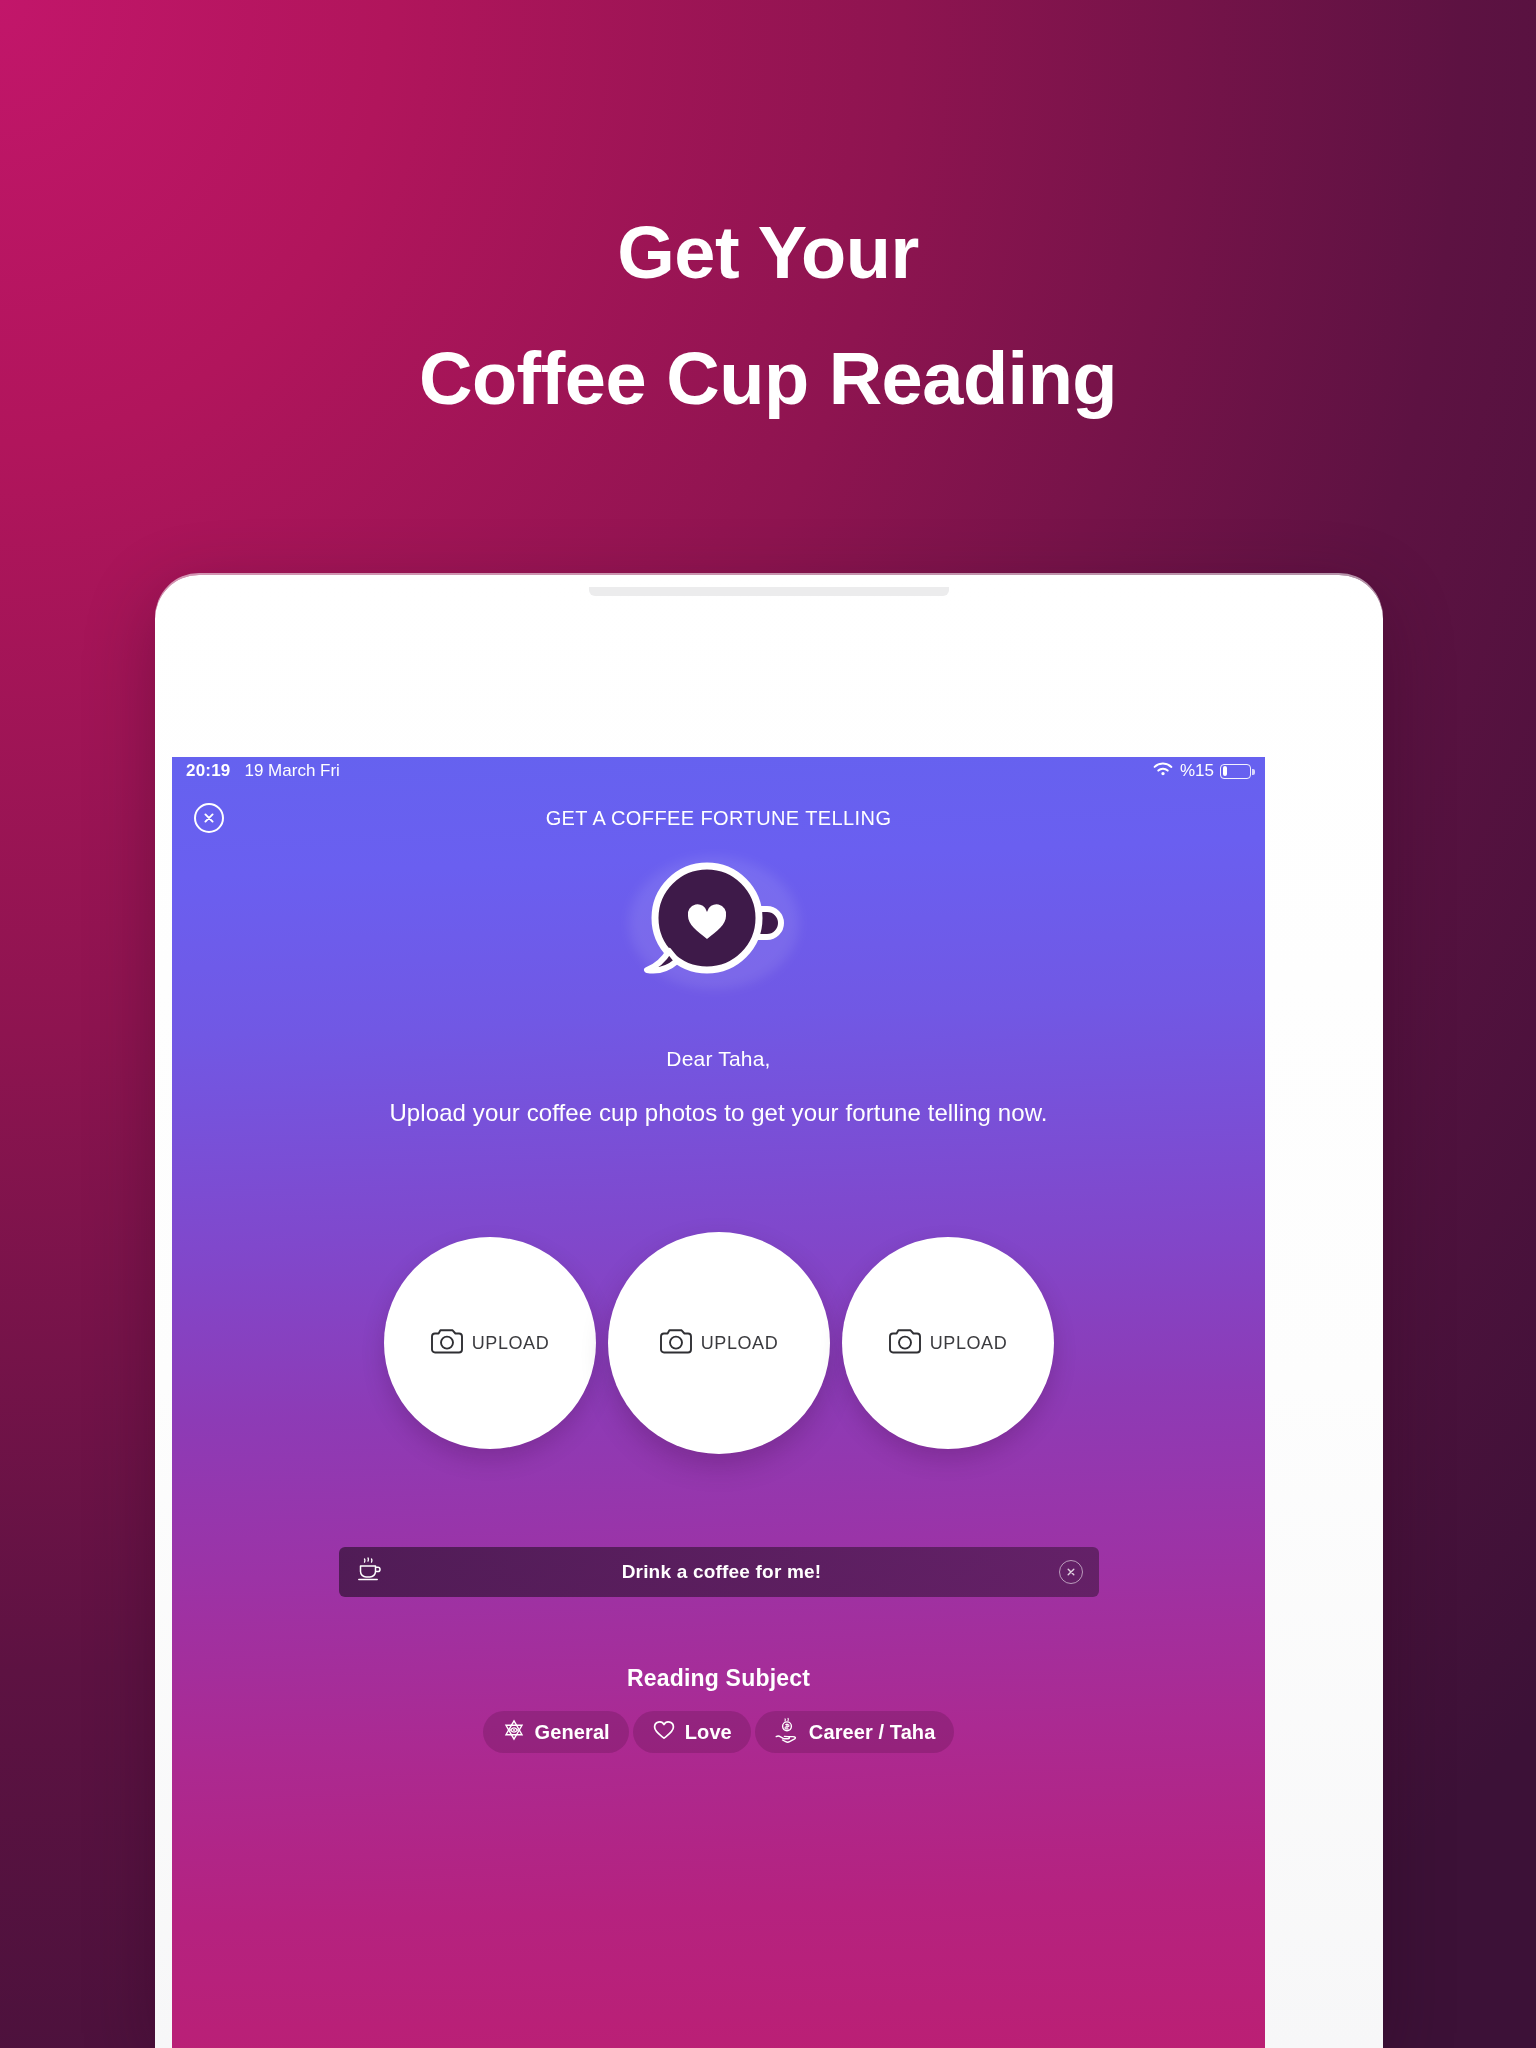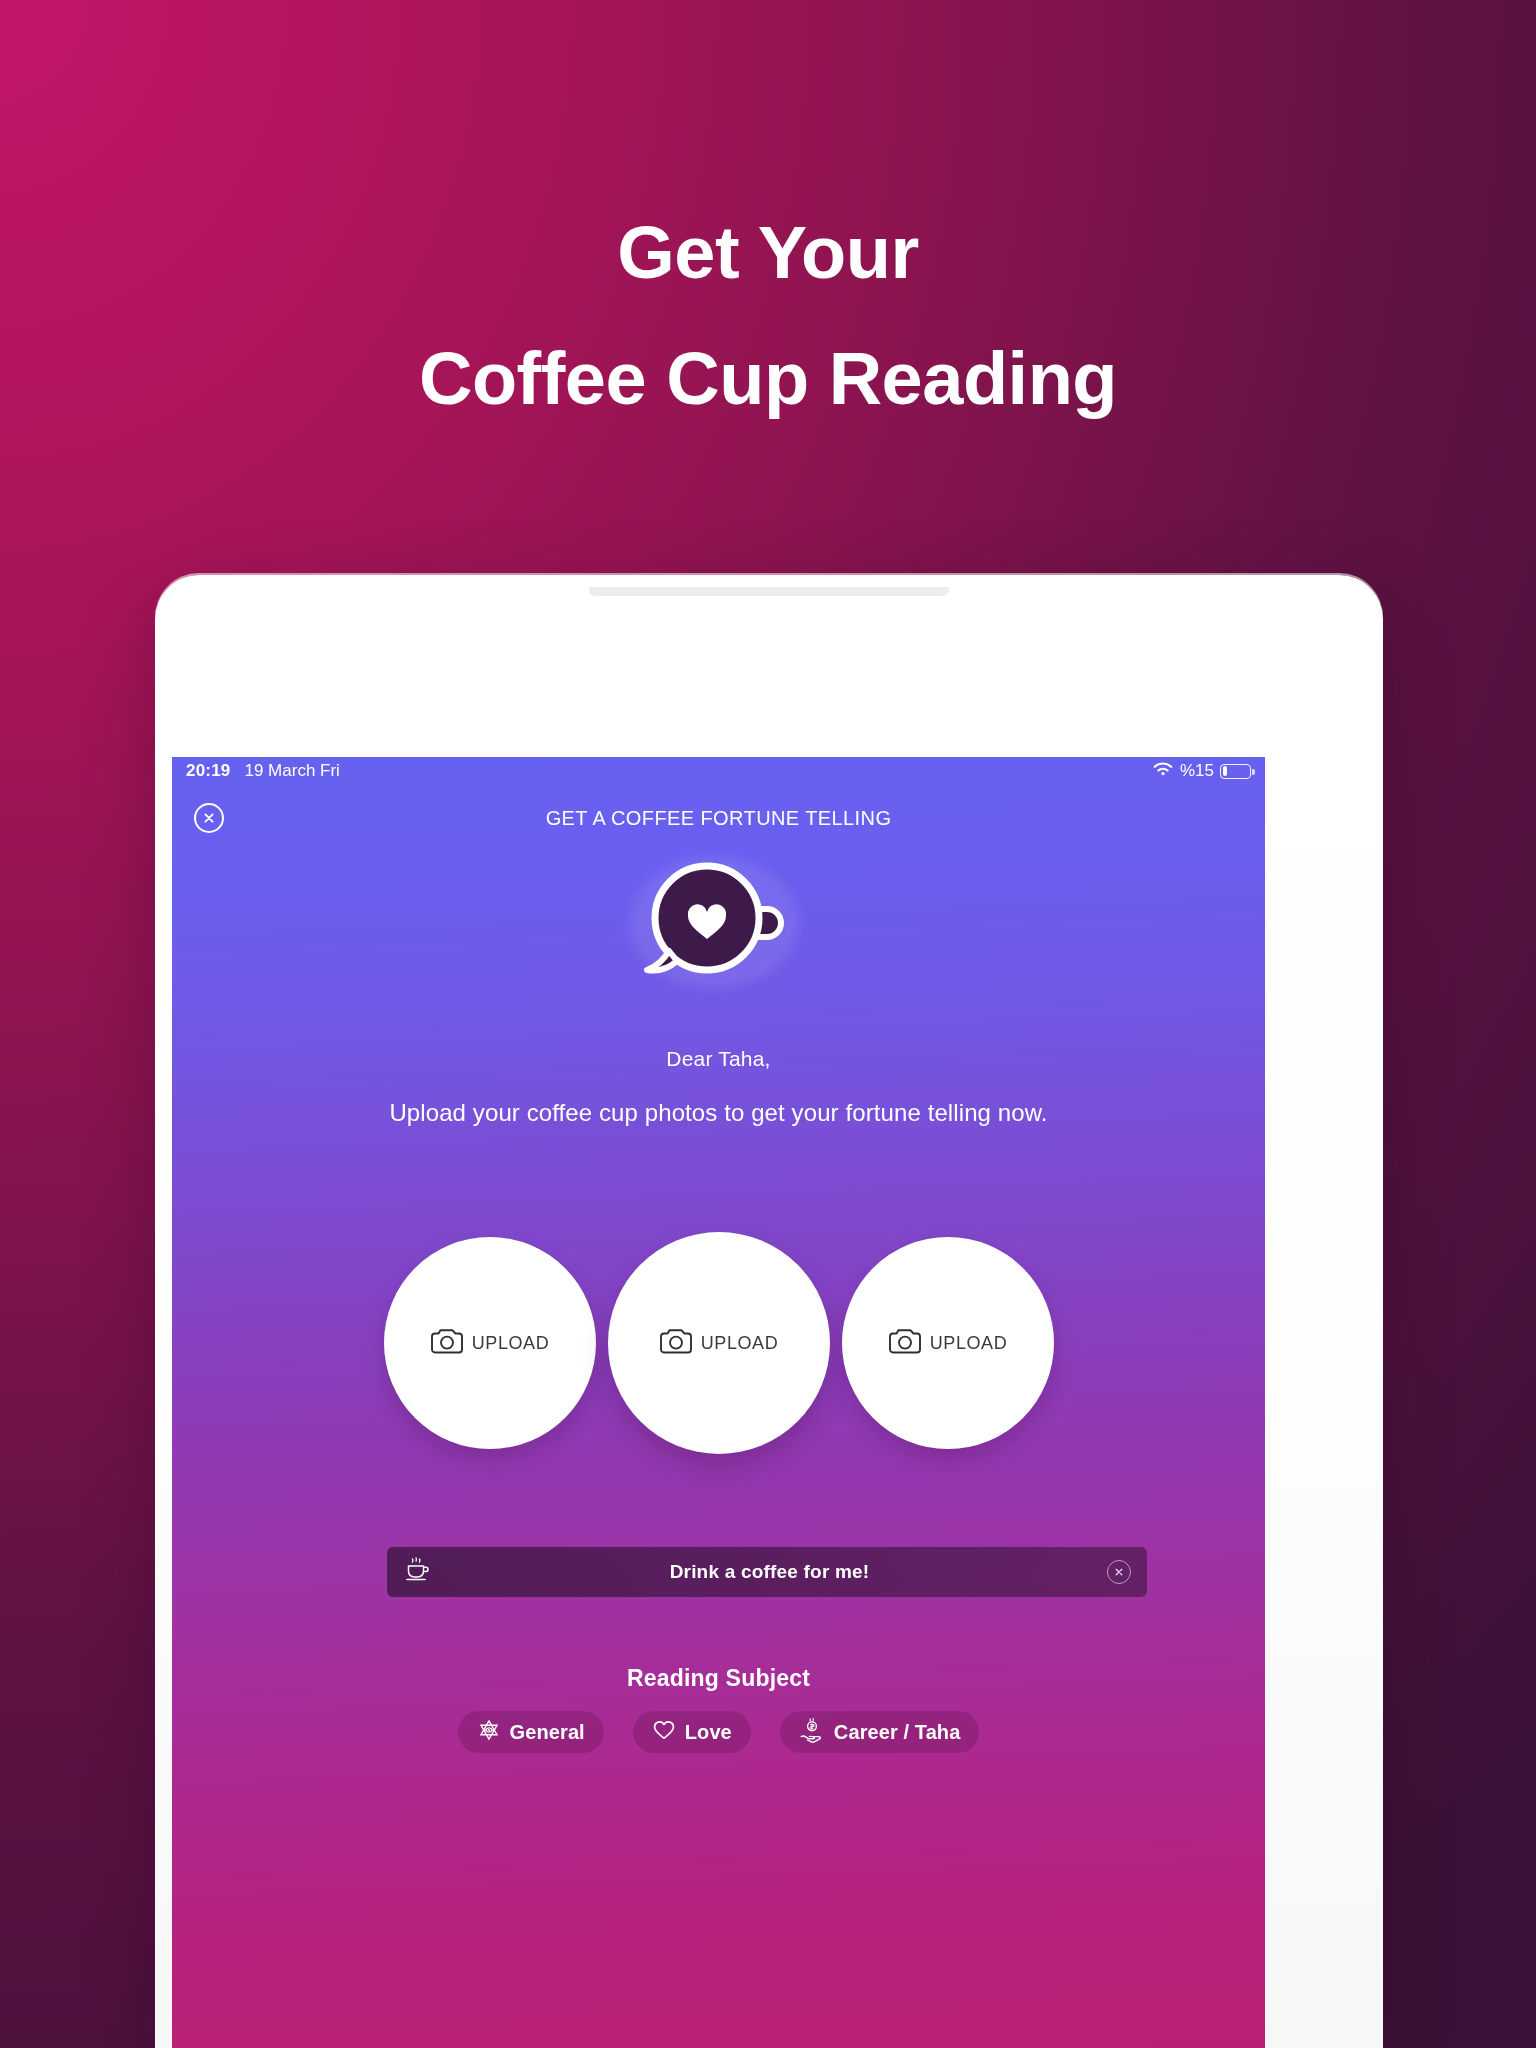--- a/index.html
+++ b/index.html
@@ -189,21 +189,20 @@
 
   
   .promo-banner {
     position:absolute; top:790px; left:50%;
     transform:translateX(-50%);
     width:760px; height:50px;
     border-radius:6px;
     background:linear-gradient(90deg, rgba(62,22,66,0.80) 0%, rgba(78,26,80,0.72) 100%);
     display:flex; align-items:center;
     padding:0 16px;
-    margin-left:48px;
   }
   .promo-text {
     flex:1; text-align:center;
     font-size:19px; font-weight:bold;
     letter-spacing:0.2px;
   }
   .promo-close {
     width:24px; height:24px;
     border:1.6px solid rgba(255,255,255,0.55);
     border-radius:50%;
@@ -214,21 +213,21 @@
   
   .subject-title {
     position:absolute; top:908px; left:0; width:100%;
     text-align:center;
     font-size:23px; font-weight:bold;
     letter-spacing:0.2px;
   }
   .chips {
     position:absolute; top:954px; left:0; width:100%;
     display:flex; align-items:center; justify-content:center;
-    gap:29px;
+    gap:4px;
   }
   .chip {
     height:42px;
     border-radius:21px;
     background:rgba(95,20,80,0.30);
     display:flex; align-items:center;
     gap:9px;
     padding:0 19px;
     font-size:20px;
     font-weight:bold;

